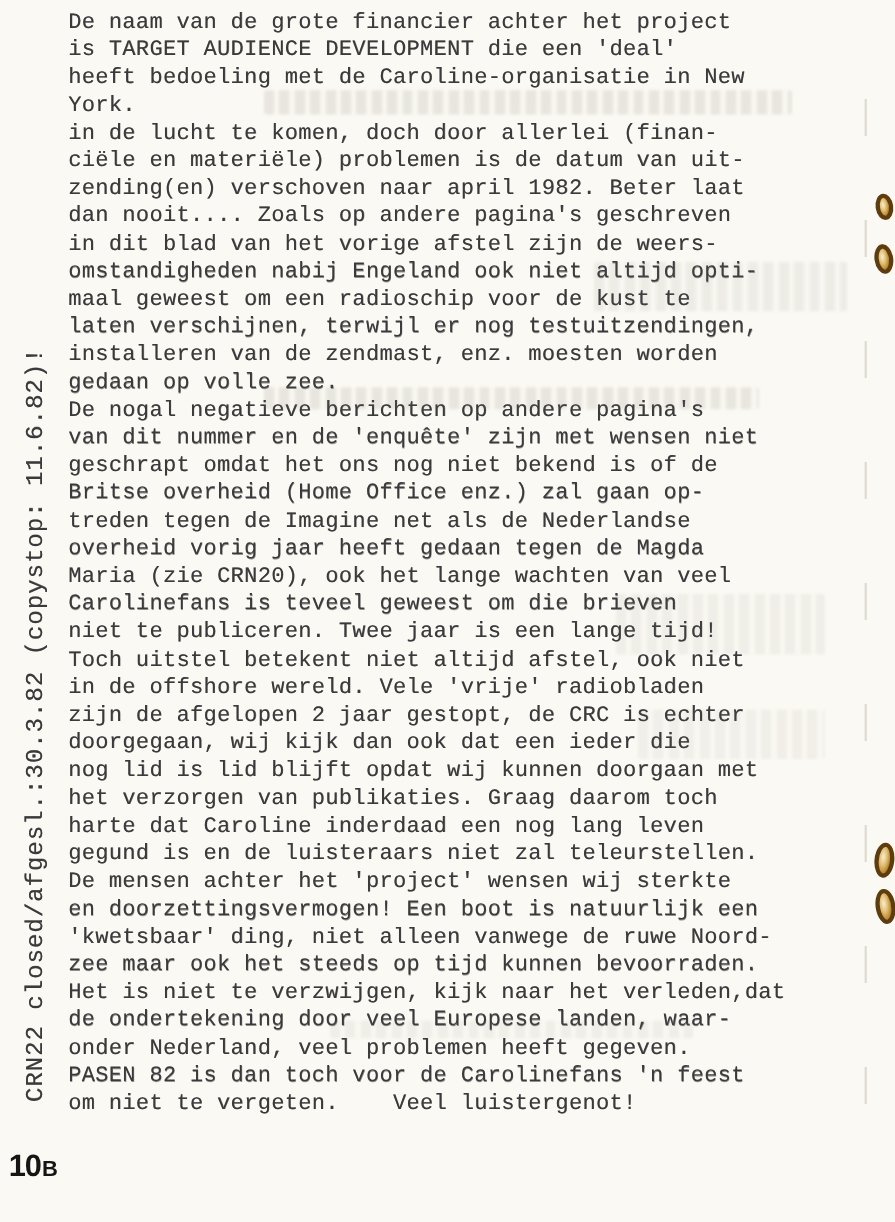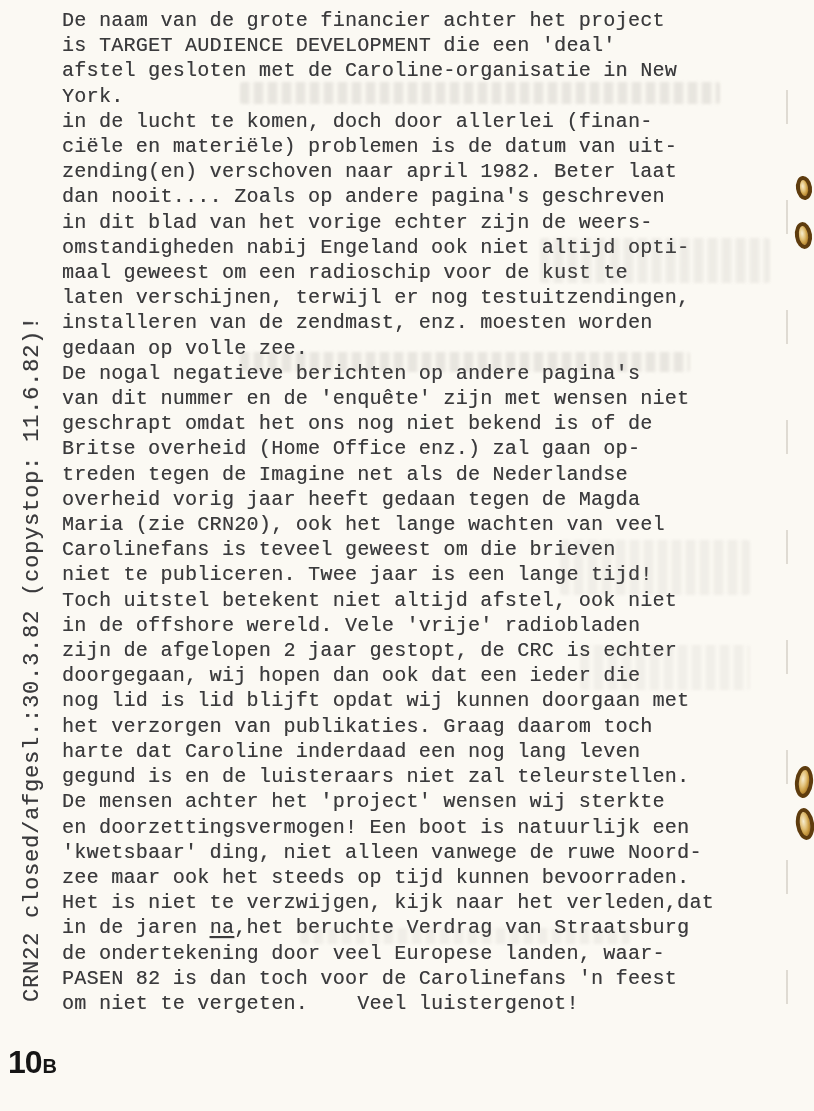--- a/index.html
+++ b/index.html
@@ -33,21 +33,21 @@
     text-shadow: 0.3px 0.3px 0 rgba(58,58,60,0.55);
   }
   .page-num {
     position: absolute;
     left: 8px;
     top: 1044px;
     font-family: "Liberation Sans", sans-serif;
     font-weight: bold;
     color: #151515;
   }
-  .pn-main { font-size: 32px; letter-spacing: -1px; }
+  .pn-main { font-size: 28px; letter-spacing: -1px; }
   .pn-suffix { font-size: 20px; margin-left: 1px; }
   .ring {
     position: absolute;
     border-radius: 50%;
     border: 4px solid #5e3c0e;
     background: radial-gradient(ellipse at 38% 38%, #f7edd0 0%, #e3c37d 35%, #c89a40 60%, #7a4a12 100%);
     box-sizing: border-box;
     transform: rotate(-8deg);
   }
   .ring1 { left: 796px; top: 176px; width: 16px; height: 24px; }
@@ -82,56 +82,56 @@
 </head>
 <body>
 
 <div class="page">
 
   <div class="margin-note">CRN22 closed/afgesl.:30.3.82 (copystop: 11.6.82)!</div>
 
   <div class="body-text">
     <div class="line">De naam van de grote financier achter het project</div>
     <div class="line">is TARGET AUDIENCE DEVELOPMENT die een 'deal'</div>
-    <div class="line">afstel gesloten met de Caroline-organisatie in New</div>
+    <div class="line">heeft bedoeling met de Caroline-organisatie in New</div>
     <div class="line">York.</div>
     <div class="line">in de lucht te komen, doch door allerlei (finan-</div>
     <div class="line">ciële en materiële) problemen is de datum van uit-</div>
     <div class="line">zending(en) verschoven naar april 1982. Beter laat</div>
     <div class="line">dan nooit.... Zoals op andere pagina's geschreven</div>
-    <div class="line">in dit blad van het vorige echter zijn de weers-</div>
+    <div class="line">in dit blad van het vorige afstel zijn de weers-</div>
     <div class="line">omstandigheden nabij Engeland ook niet altijd opti-</div>
     <div class="line">maal geweest om een radioschip voor de kust te</div>
     <div class="line">laten verschijnen, terwijl er nog testuitzendingen,</div>
     <div class="line">installeren van de zendmast, enz. moesten worden</div>
     <div class="line">gedaan op volle zee.</div>
     <div class="line">De nogal negatieve berichten op andere pagina's</div>
     <div class="line">van dit nummer en de 'enquête' zijn met wensen niet</div>
     <div class="line">geschrapt omdat het ons nog niet bekend is of de</div>
     <div class="line">Britse overheid (Home Office enz.) zal gaan op-</div>
     <div class="line">treden tegen de Imagine net als de Nederlandse</div>
     <div class="line">overheid vorig jaar heeft gedaan tegen de Magda</div>
     <div class="line">Maria (zie CRN20), ook het lange wachten van veel</div>
     <div class="line">Carolinefans is teveel geweest om die brieven</div>
     <div class="line">niet te publiceren. Twee jaar is een lange tijd!</div>
     <div class="line">Toch uitstel betekent niet altijd afstel, ook niet</div>
     <div class="line">in de offshore wereld. Vele 'vrije' radiobladen</div>
     <div class="line">zijn de afgelopen 2 jaar gestopt, de CRC is echter</div>
-    <div class="line">doorgegaan, wij hopen dan ook dat een ieder die</div>
+    <div class="line">doorgegaan, wij kijk dan ook dat een ieder die</div>
     <div class="line">nog lid is lid blijft opdat wij kunnen doorgaan met</div>
     <div class="line">het verzorgen van publikaties. Graag daarom toch</div>
     <div class="line">harte dat Caroline inderdaad een nog lang leven</div>
     <div class="line">gegund is en de luisteraars niet zal teleurstellen.</div>
     <div class="line">De mensen achter het 'project' wensen wij sterkte</div>
     <div class="line">en doorzettingsvermogen! Een boot is natuurlijk een</div>
     <div class="line">'kwetsbaar' ding, niet alleen vanwege de ruwe Noord-</div>
     <div class="line">zee maar ook het steeds op tijd kunnen bevoorraden.</div>
     <div class="line">Het is niet te verzwijgen, kijk naar het verleden,dat</div>
-    <div class="line"><span>in de jaren </span><span class="u">na</span><span>,het beruchte Verdrag van Straatsburg</span></div>
     <div class="line">de ondertekening door veel Europese landen, waar-</div>
+    <div class="line">onder Nederland, veel problemen heeft gegeven.</div>
     <div class="line">PASEN 82 is dan toch voor de Carolinefans 'n feest</div>
     <div class="line">om niet te vergeten.    Veel luistergenot!</div>
   </div>
 
   <div class="page-num">
     <span class="pn-main">10</span><span class="pn-suffix">B</span>
   </div>
 
   <div class="ring ring1"></div>
   <div class="ring ring2"></div>

